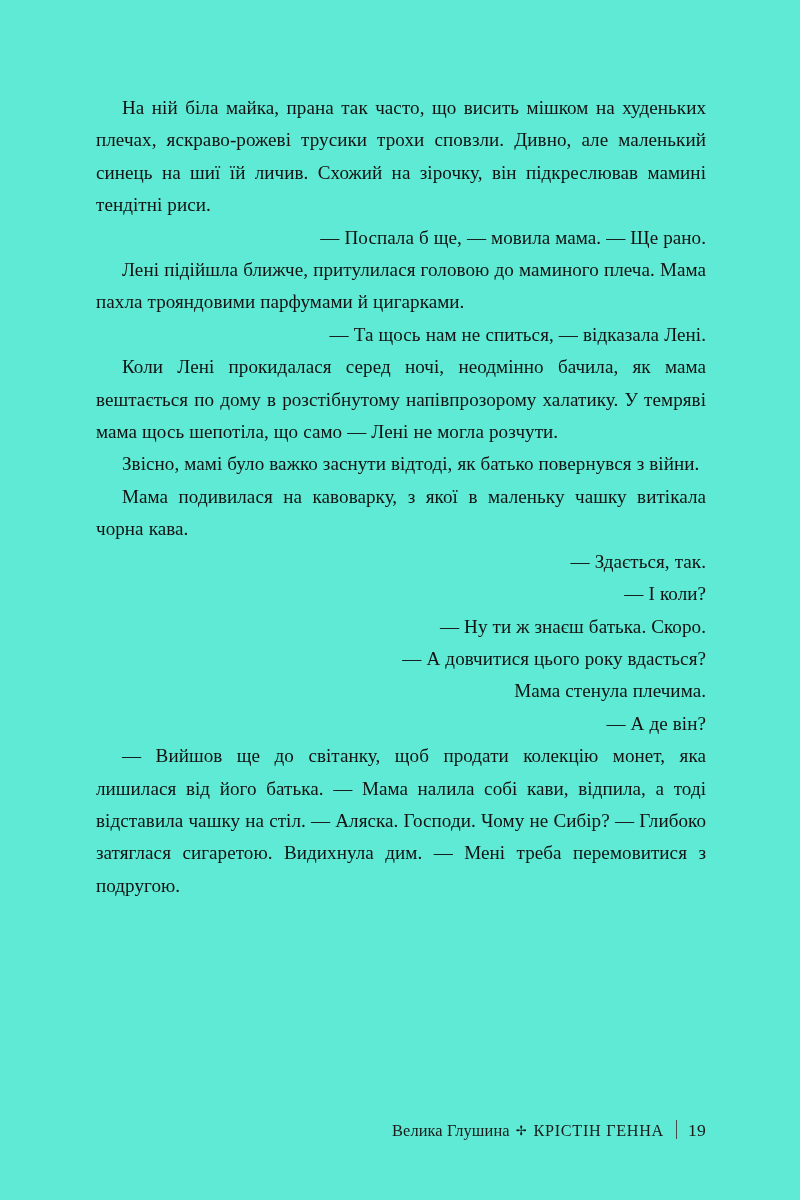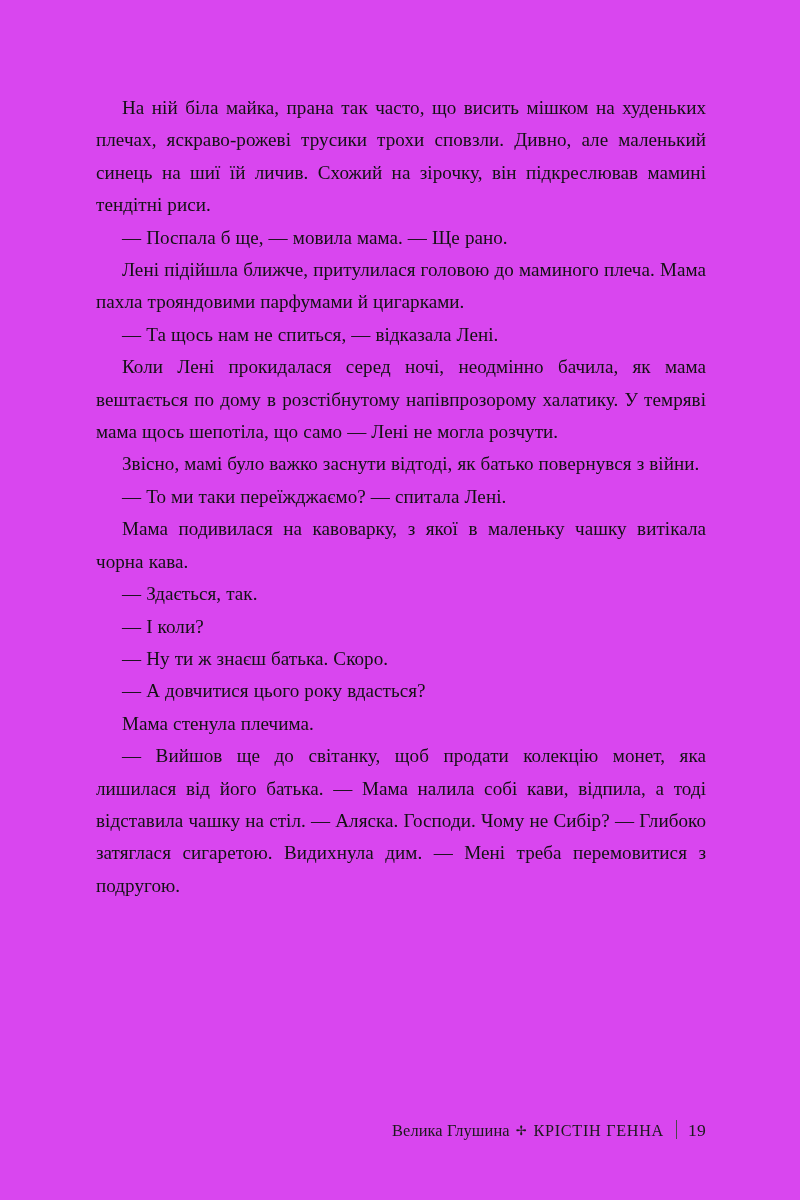--- a/index.html
+++ b/index.html
@@ -17,21 +17,21 @@
     overflow: hidden;
     position: relative;
   }
 
   .page {
     position: absolute;
     left: 0;
     top: 0;
     width: 800px;
     height: 1200px;
-    background: #d946ef;
+    background: #5eead4;
   }
 
   .text-block {
     position: absolute;
     left: 96px;
     top: 92px;
     width: 610px;
   }
 
   p.para {
@@ -43,21 +43,21 @@
     text-justify: inter-word;
     text-indent: 26px;
     hyphens: manual;
     color: #121212;
     letter-spacing: 0.05px;
     word-spacing: 0.2px;
   }
 
   
   p.para.short {
-    text-align: left;
+    text-align: right;
   }
 
   .footer {
     position: absolute;
     left: 96px;
     top: 1117px;
     width: 610px;
     text-align: right;
     font-size: 16.4px;
     line-height: 22px;
@@ -106,27 +106,27 @@
 
 <div class="page">
 
   <div class="text-block">
     <p class="para">На ній біла майка, прана так часто, що висить мішком на худеньких плечах, яскраво-рожеві трусики трохи сповзли. Дивно, але маленький синець на шиї їй личив. Схожий на зі­рочку, він підкреслював мамині тендітні риси.</p>
     <p class="para short">— Поспала б ще, — мовила мама. — Ще рано.</p>
     <p class="para">Лені підійшла ближче, притулилася головою до маминого плеча. Мама пахла трояндовими парфумами й цигарками.</p>
     <p class="para short">— Та щось нам не спиться, — відказала Лені.</p>
     <p class="para">Коли Лені прокидалася серед ночі, неодмінно бачила, як мама вештається по дому в розстібнутому напівпрозорому халатику. У темряві мама щось шепотіла, що само — Лені не могла розчути.</p>
     <p class="para">Звісно, мамі було важко заснути відтоді, як батько повер­нувся з війни.</p>
-    <p class="para short">— То ми таки переїжджаємо? — спитала Лені.</p>
     <p class="para">Мама подивилася на кавоварку, з якої в маленьку чашку витікала чорна кава.</p>
     <p class="para short">— Здається, так.</p>
     <p class="para short">— І коли?</p>
     <p class="para short">— Ну ти ж знаєш батька. Скоро.</p>
     <p class="para short">— А довчитися цього року вдасться?</p>
     <p class="para short">Мама стенула плечима.</p>
+    <p class="para short">— А де він?</p>
     <p class="para">— Вийшов ще до світанку, щоб продати колекцію монет, яка лишилася від його батька. — Мама налила собі кави, від­пила, а тоді відставила чашку на стіл. — Аляска. Господи. Чому не Сибір? — Глибоко затяглася сигаретою. Видихнула дим. — Мені треба перемовитися з подругою.</p>
   </div>
 
   <div class="footer">
     <span class="book-title">Велика Глушина</span><span class="ornament">✢</span><span class="author">КРІСТІН ГЕННА</span><span class="rule"></span><span class="page-number">19</span>
   </div>
 
 </div>
 
 </body></html>

